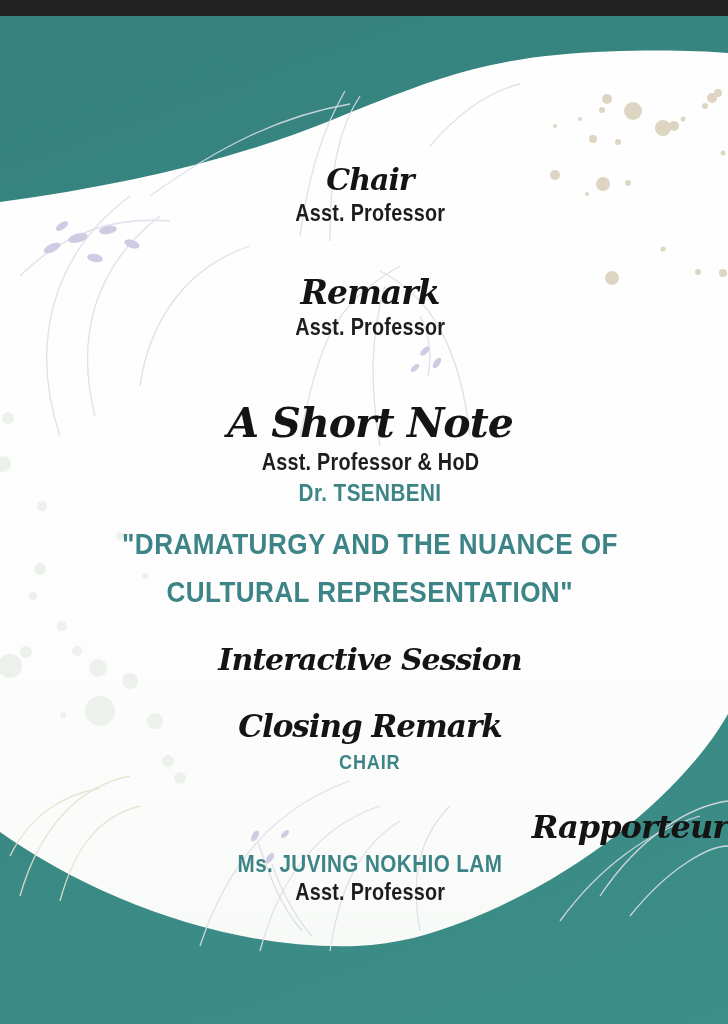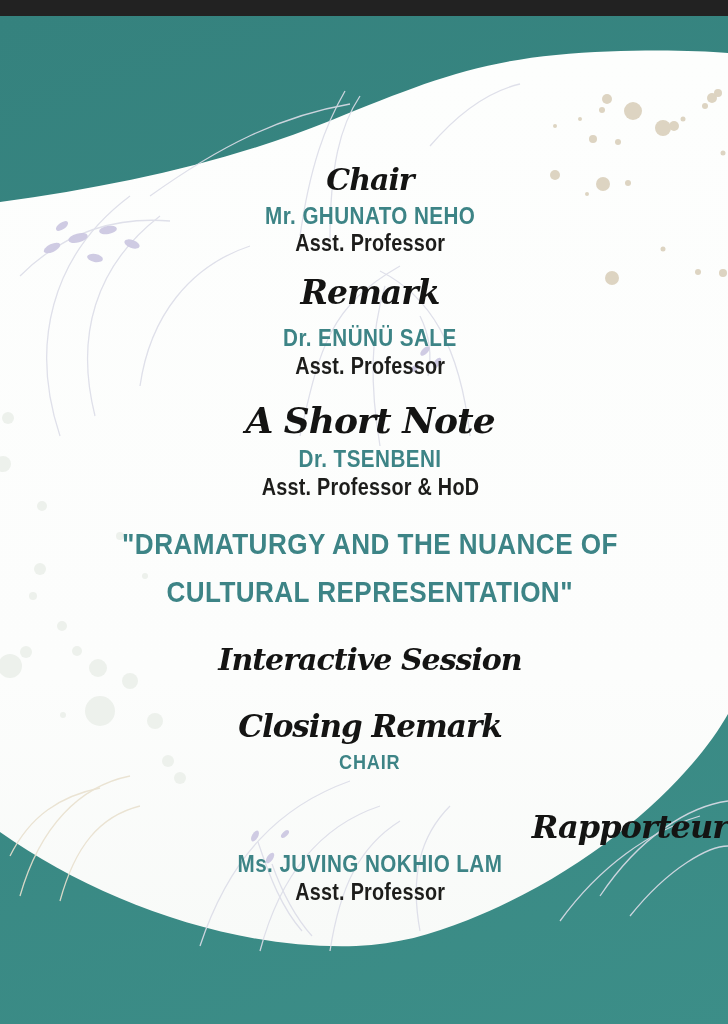--- a/index.html
+++ b/index.html
@@ -41,21 +41,21 @@
   .theme-line{line-height:43px;}
   .theme-text{
     display:inline-block;
     transform:scaleX(.87);
     transform-origin:50% 50%;
     font-weight:700;font-size:30px;letter-spacing:.5px;
     color:#3d8486;white-space:nowrap;
   }
   .h-chair{font-size:30px;}
   .h-prayer{font-size:33px;}
-  .h-note{font-size:36px;}
+  .h-note{font-size:41px;}
   .h-interactive{font-size:30px;}
   .h-closing{font-size:31px;}
   .h-rapporteur{font-size:32px;text-align:right;}
   .chair-word{font-size:21px;letter-spacing:1px;margin-top:6px;}
 </style>
 </head>
 <body>
 
 <div class="stage">
 
@@ -165,34 +165,32 @@
         <circle cx="698" cy="256" r="3"></circle>
       <circle cx="723" cy="257" r="4"></circle>
         <circle cx="663" cy="233" r="2.5"></circle>
     </g>
   </svg>
 
   <div class="content">
 
     <section class="sec" style="top:147px">
       <div class="script h-chair">Chair</div>
-      <div><span class="cond teal name">Mr. GHUNATO NEHO</span></div>
       <div><span class="cond black role">Asst. Professor</span></div>
     </section>
 
     <section class="sec" style="top:258px">
       <div class="script h-prayer">Remark</div>
-      <div style="margin-top:8px"><span class="cond teal name">Dr. ENÜNÜ SALE</span></div>
       <div><span class="cond black role">Asst. Professor</span></div>
     </section>
 
     <section class="sec" style="top:384px">
       <div class="script h-note">A Short Note</div>
+      <div><span class="cond black role">Asst. Professor &amp; HoD</span></div>
       <div><span class="cond teal name">Dr. TSENBENI</span></div>
-      <div><span class="cond black role">Asst. Professor &amp; HoD</span></div>
     </section>
 
     <section class="sec" style="top:506px">
       <div class="theme-line"><span class="theme-text">"DRAMATURGY AND THE NUANCE OF</span></div>
       <div class="theme-line"><span class="theme-text">CULTURAL REPRESENTATION"</span></div>
     </section>
 
     <section class="sec" style="top:627px">
       <div class="script h-interactive">Interactive Session</div>
     </section>

